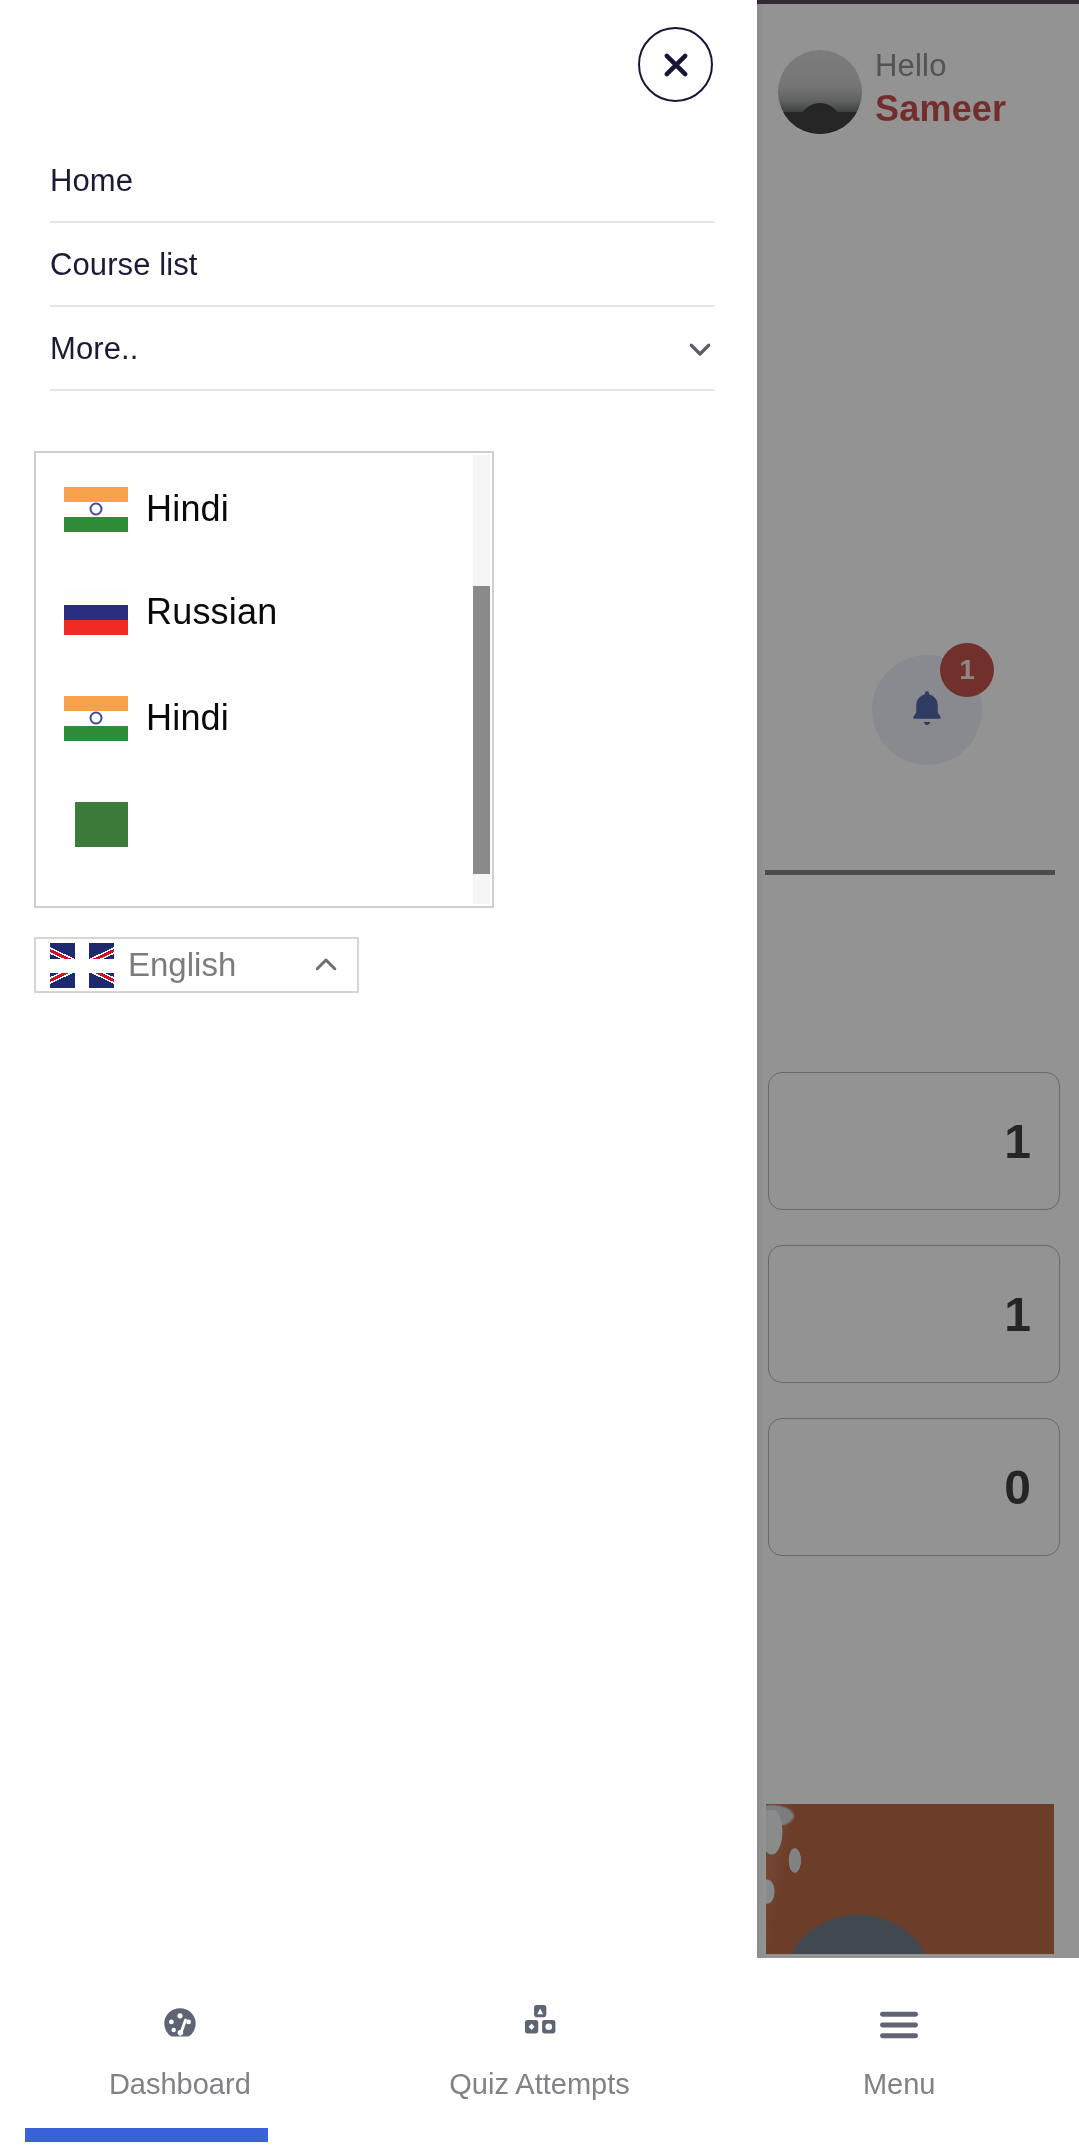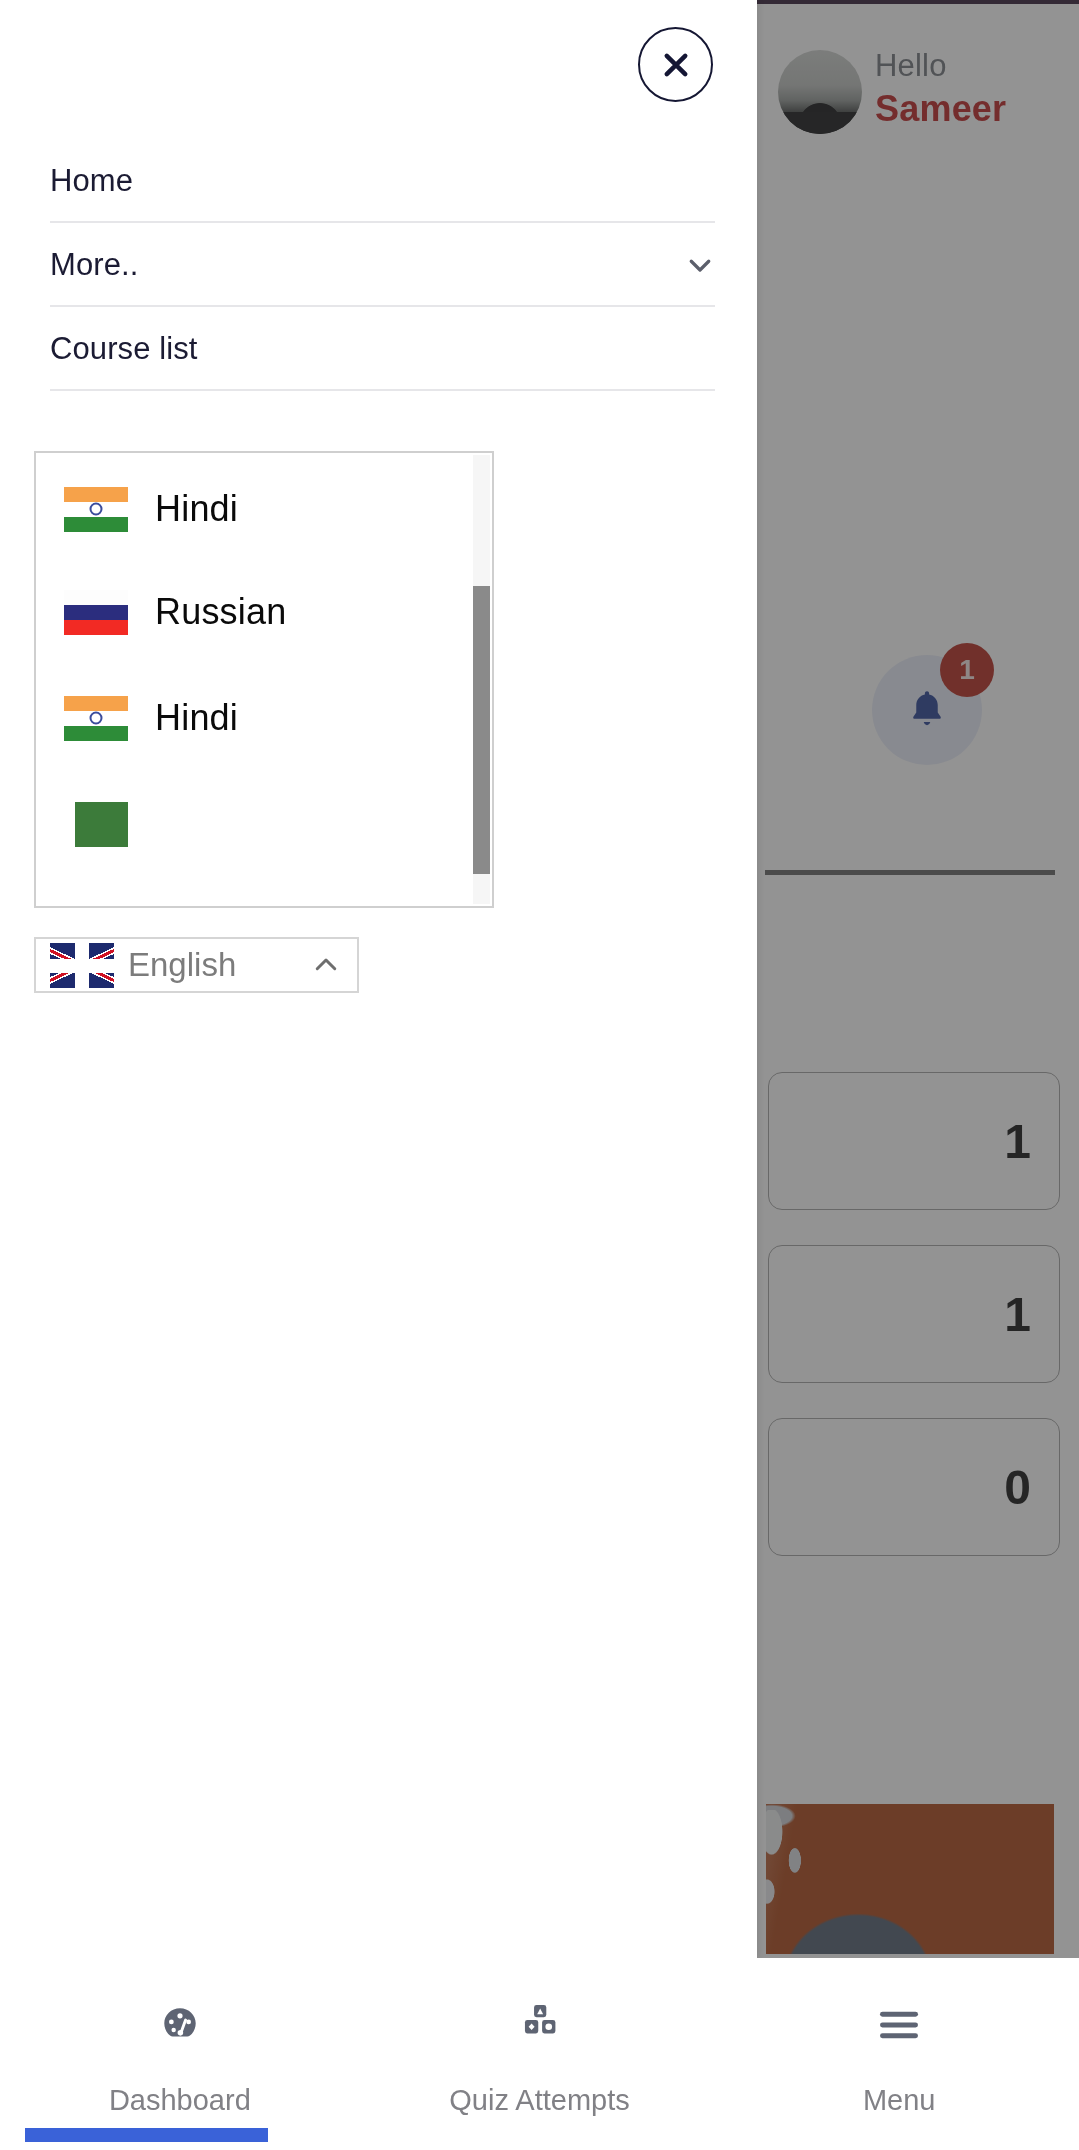--- a/index.html
+++ b/index.html
@@ -161,21 +161,20 @@
   }
   .lang-scroller {
     position: absolute; left: 0; top: 0;
     width: 442px; height: 453px;
   }
   .lang-row {
     height: 106px;
     display: flex; align-items: center;
     padding-left: 28px;
     cursor: pointer;
-    gap: 9px;
   }
   .lang-row:first-child { padding-top: 6px; }
   .lang-name {
     font-size: 36px; color: #0a0a0a; margin-left: 18px; letter-spacing: .2px;
   }
   .flag { width: 64px; height: 45px; flex: none; position: relative; overflow: hidden; }
 
   
   .flag-in {
     background: linear-gradient(#f6a24a 0 33.33%, #ffffff 33.33% 66.66%, #2d8c38 66.66% 100%);
@@ -255,21 +254,20 @@
     width: 1079px; height: 192px;
     background: #ffffff;
     display: flex;
   }
   .nav-item {
     flex: 1;
     display: flex; flex-direction: column;
     align-items: center; justify-content: flex-start;
     padding-top: 44px;
     cursor: pointer;
-    gap: 16px;
   }
   .nav-icon { height: 46px; display: flex; align-items: center; justify-content: center; }
   .nav-label {
     margin-top: 20px;
     font-size: 29px; color: #818186;
   }
   .home-indicator {
     position: absolute; left: 25px; top: 2128px;
     width: 243px; height: 14px;
     background: #3a62d8;
@@ -322,29 +320,29 @@
     </div>
 
     <div class="menu-list">
 
       <div class="menu-item">
         <span class="label">Home</span>
         <div class="menu-sep" style="bottom:0"></div>
       </div>
 
       <div class="menu-item">
+        <span class="label">Course list</span>
+        <div class="menu-sep" style="bottom:0"></div>
+      </div>
+
+      <div class="menu-item">
         <span class="label">More..</span>
         <svg class="chev-down" viewBox="0 0 24 24">
           <path d="M5 9 L12 16 L19 9" fill="none" stroke="#5c5f6b" stroke-width="2.6" stroke-linecap="round" stroke-linejoin="round"></path>
         </svg>
-        <div class="menu-sep" style="bottom:0"></div>
-      </div>
-
-      <div class="menu-item">
-        <span class="label">Course list</span>
         <div class="menu-sep" style="bottom:0"></div>
       </div>
 
     </div>
 
     <div class="lang-popup">
       <div class="lang-scroller">
 
         <div class="lang-row">
           <span class="flag flag-in">

